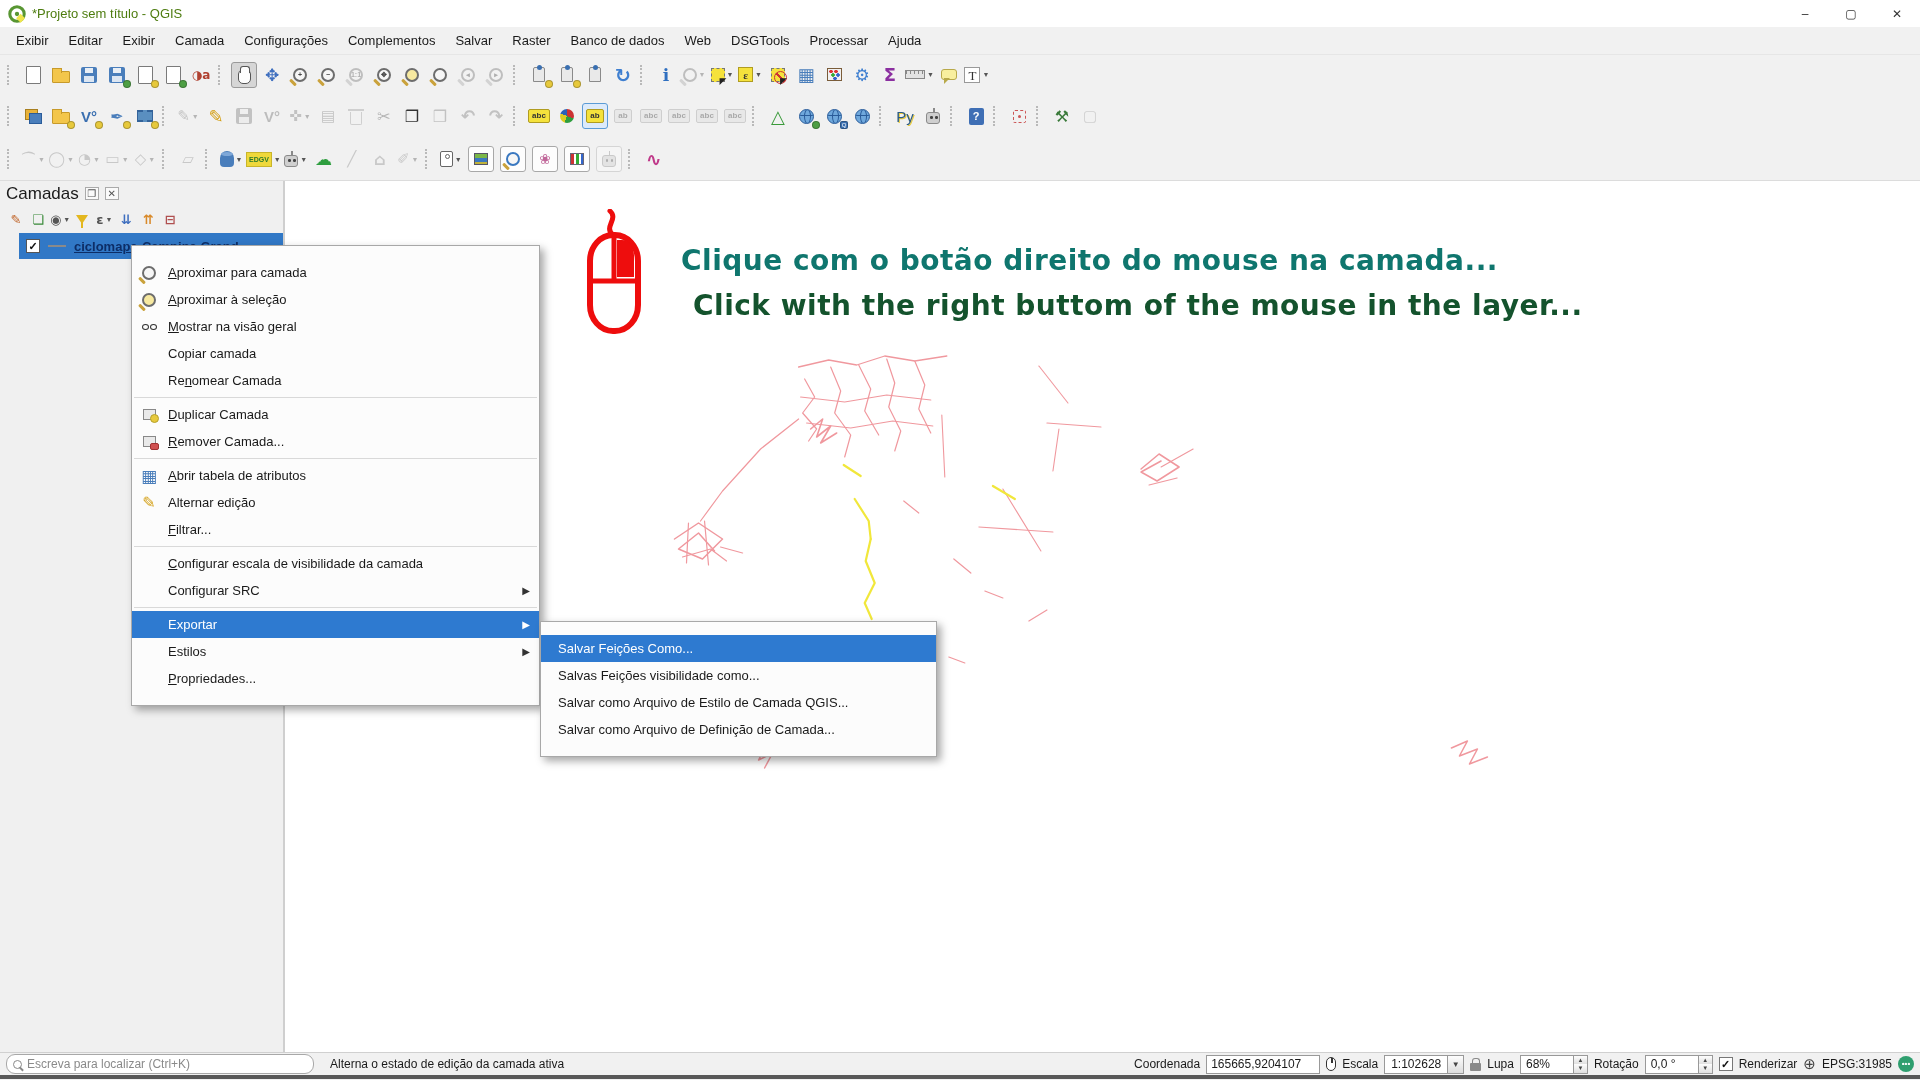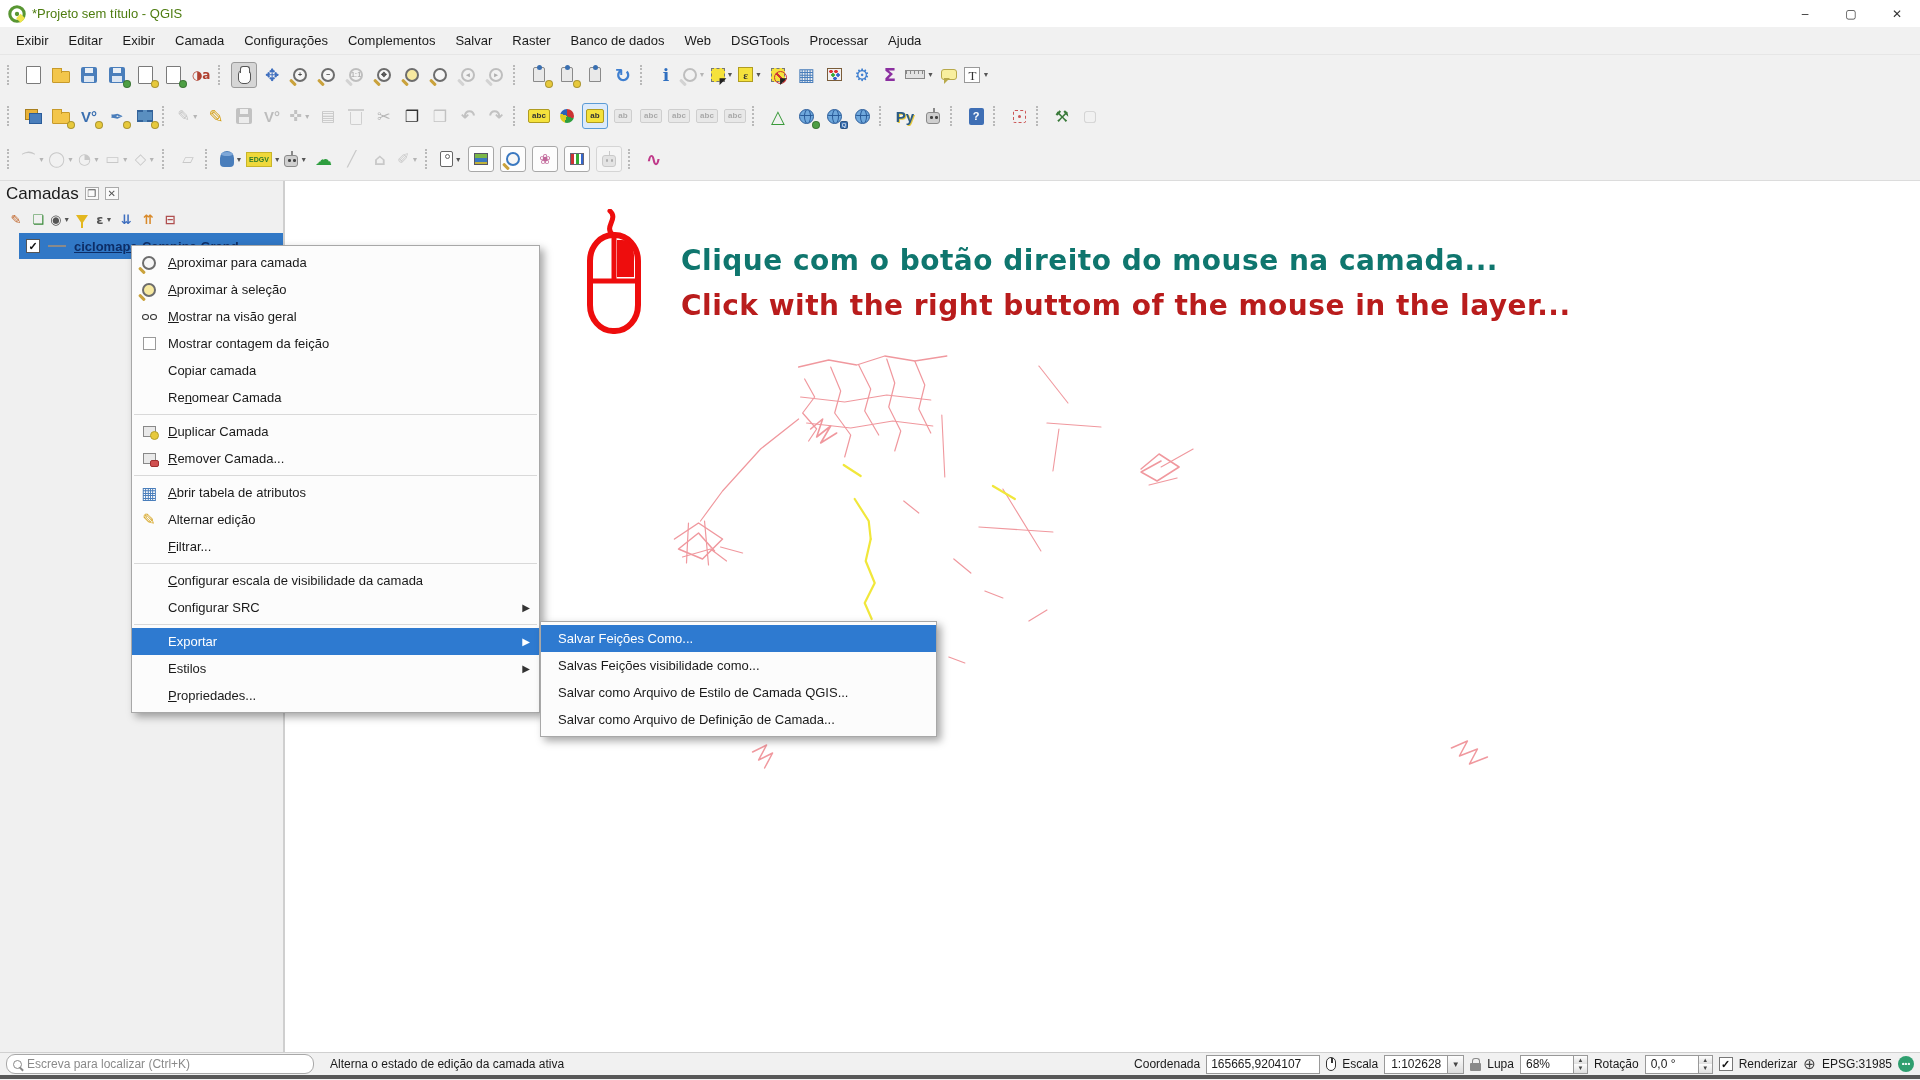--- a/index.html
+++ b/index.html
@@ -118,21 +118,21 @@
   .canvas { flex:1; position:relative; background:#ffffff; overflow:hidden; }
   .canvas svg.map { position:absolute; inset:0; width:100%; height:100%; }
 
   
   .redline { position:absolute; font:700 28px/32px "DejaVu Sans",sans-serif; letter-spacing:.5px; white-space:nowrap; z-index:5; }
   #red1 { left:681px; top:245px; }
   #red2 { left:681px; top:290px; }
   #mouse-draw { position:absolute; left:583px; top:209px; z-index:5; }
 
   
-  .ctx { position:absolute; background:#fcfcfc; border:1px solid #a8a8a8; box-shadow:4px 4px 8px rgba(0,0,0,.35); z-index:20; padding:3px 0; list-style:none; }
+  .ctx { position:absolute; background:#fcfcfc; border:1px solid #a8a8a8; box-shadow:4px 4px 8px rgba(0,0,0,.35); z-index:20; padding:13px 0; list-style:none; }
   #ctxmenu { left:131px; top:245px; width:409px; }
   #submenu { left:540px; top:621px; width:397px; }
   .ctx li.row { height:27px; display:flex; align-items:center; font-size:13px; color:#1a1a1a; }
   .ctx li.row .mic { width:24px; margin-left:5px; display:flex; align-items:center; justify-content:center; flex:0 0 auto; }
   .ctx li.row .lbl { margin-left:7px; white-space:nowrap; }
   .ctx li.row .arrow { margin-left:auto; margin-right:9px; font-size:10px; color:#333; }
   .ctx li.row.hl { background:#2e7ad0; color:#fff; }
   .ctx li.row.hl .arrow { color:#fff; }
   .ctx li.sep { border-top:1px solid #d9d9d9; margin:3px 2px; height:0; }
   #submenu li.row .lbl { margin-left:17px; }
@@ -403,21 +403,21 @@
       </span>
       <span class="tbi">
         <span class="ic-globe"></span>
         <span class="badge blue">Q</span>
       </span>
       <span class="tbi">
         <span class="ic-globe"></span>
       </span>
       <span class="grip"></span>
       <span class="tbi">
-        <span class="ic-py" style="font-size: 15px; font-weight: 700;">Py</span>
+        <span class="ic-py" style="font-size: 15px; font-weight: 400;">Py</span>
       </span>
       <span class="tbi">
         <span class="ic-robot"></span>
       </span>
       <span class="grip"></span>
       <span class="tbi">
         <span class="ic-bookq">?</span>
       </span>
       <span class="grip"></span>
       <span class="tbi">
@@ -595,21 +595,21 @@
   </div>
 
   <svg id="mouse-draw" width="64" height="128" viewBox="0 0 64 128">
     <path d="M30 26 C 20 18, 36 10, 27 2" fill="none" stroke="#ee0d0d" stroke-width="5" stroke-linecap="round"></path>
     <rect x="7" y="26" width="48" height="96" rx="23" ry="26" fill="none" stroke="#ee0d0d" stroke-width="6"></rect>
     <line x1="31" y1="28" x2="31" y2="72" stroke="#ee0d0d" stroke-width="5"></line>
     <line x1="9" y1="72" x2="53" y2="72" stroke="#ee0d0d" stroke-width="5"></line>
     <path d="M34 31 H39 C47 31 51 39 51 47 V68 H34 Z" fill="#ee0d0d"></path>
   </svg>
   <div class="redline" id="red1" style="color: #0f766e;">Clique com o botão direito do mouse na camada...</div>
-  <div class="redline" id="red2" style="color: #b91c1c;">Click with the right buttom of the mouse in the layer...</div>
+  <div class="redline" id="red2" style="color: #14532d; margin-left: 12px;">Click with the right buttom of the mouse in the layer...</div>
 
   <ul class="ctx" id="ctxmenu">
       <li class="row">
         <span class="mic">
           <span class="ic-mag"></span>
         </span>
         <span class="lbl"><u>A</u>proximar para camada</span>
       </li>
       <li class="row">
         <span class="mic">
@@ -618,26 +618,20 @@
         <span class="lbl"><u>A</u>proximar à seleção</span>
       </li>
       <li class="row">
         <span class="mic">
           <span class="ic-glasses">
             <i></i>
             <i></i>
           </span>
         </span>
         <span class="lbl"><u>M</u>ostrar na visão geral</span>
-      </li>
-      <li class="row">
-        <span class="mic">
-          <span class="ic-checkbox"></span>
-        </span>
-        <span class="lbl">Mostrar contagem da feição</span>
       </li>
       <li class="row">
         <span class="mic"></span>
         <span class="lbl">Copiar camada</span>
       </li>
       <li class="row">
         <span class="mic"></span>
         <span class="lbl">Re<u>n</u>omear Camada</span>
       </li>
       <li class="sep"></li>

